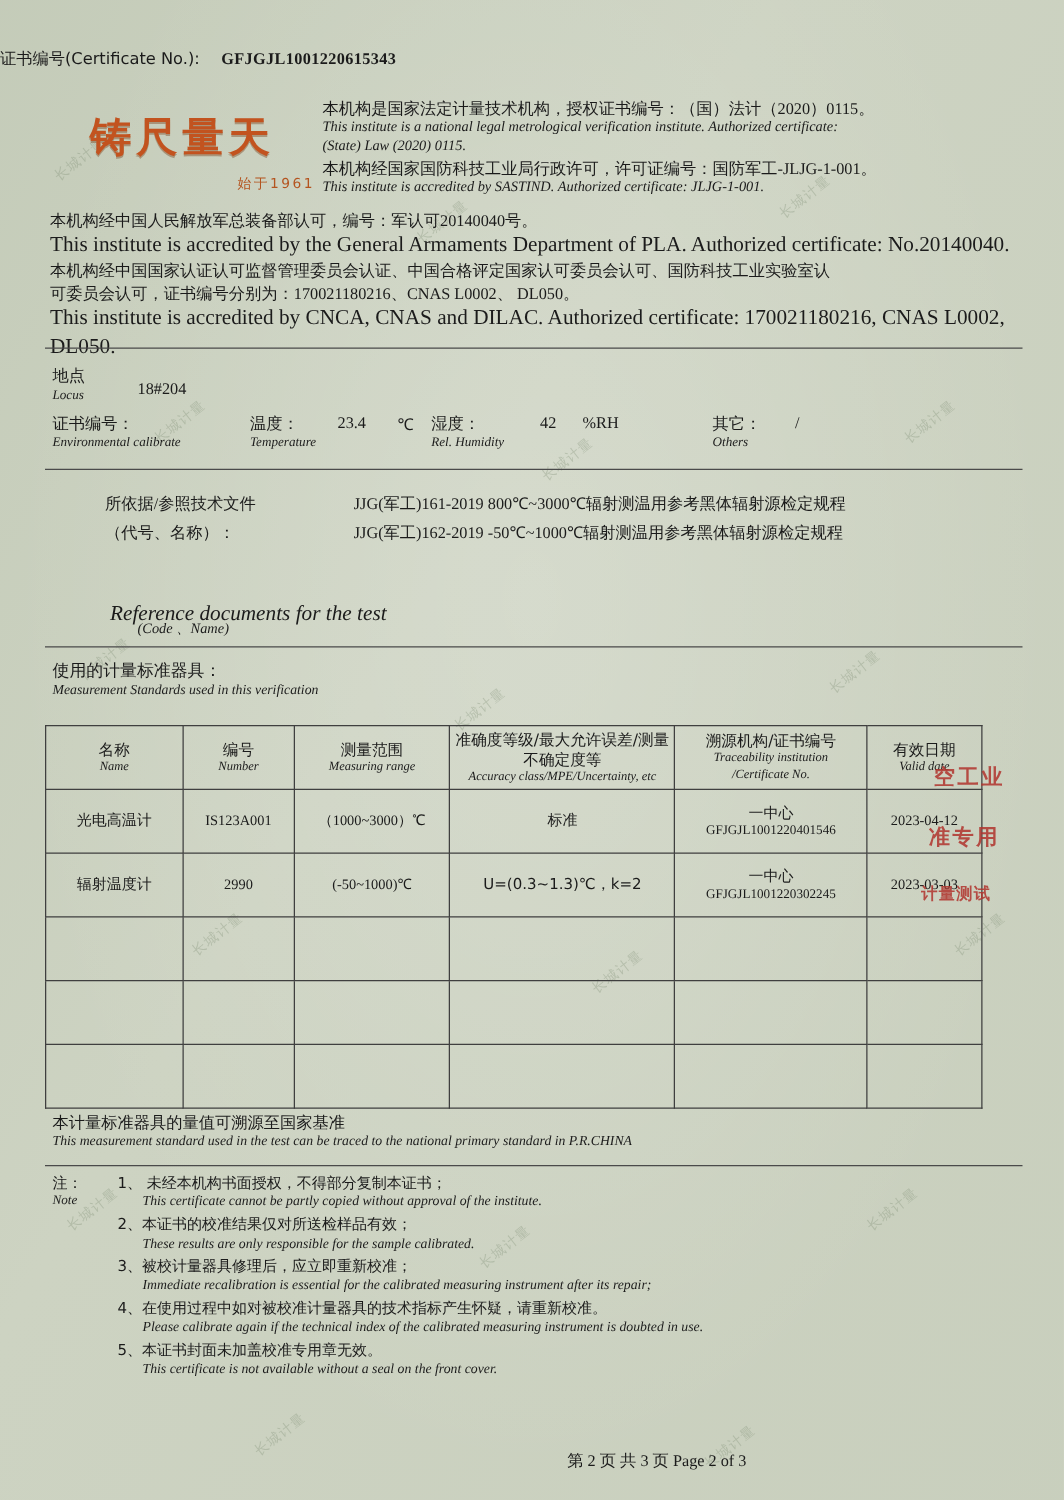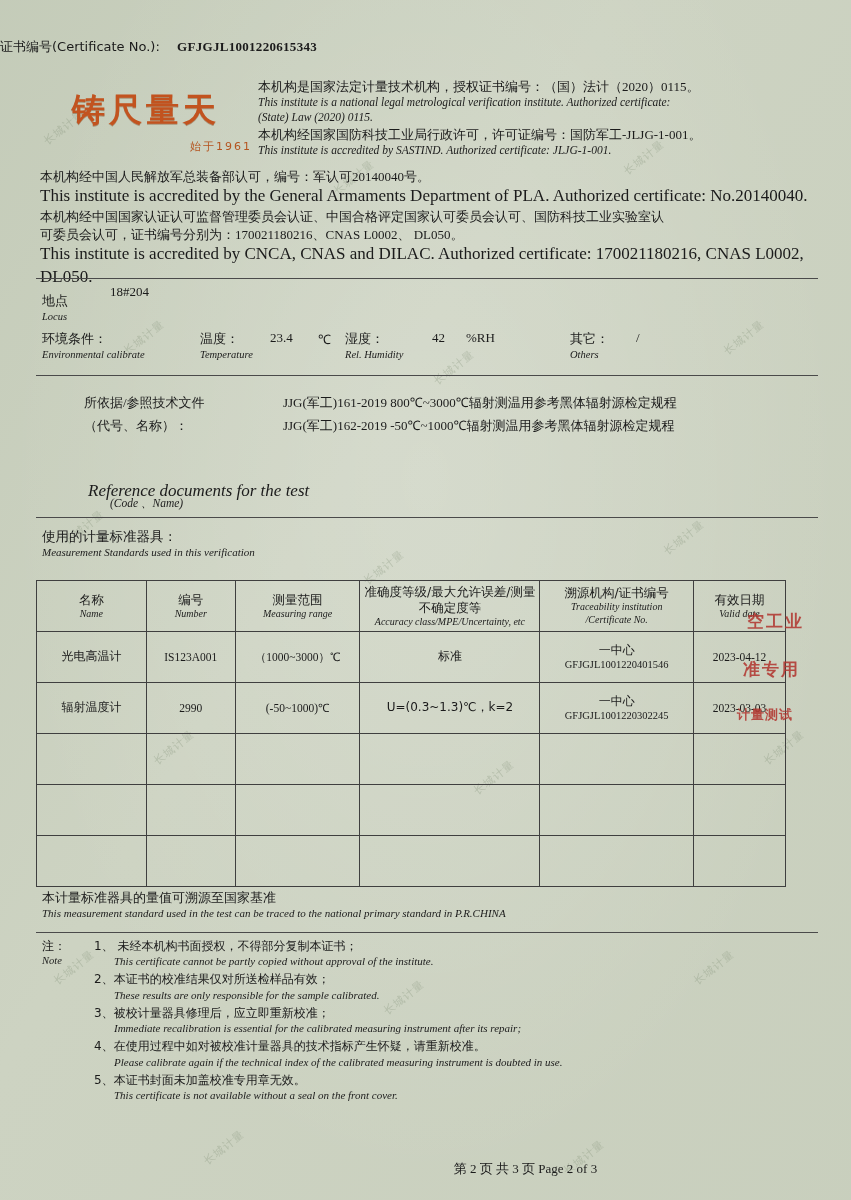--- a/index.html
+++ b/index.html
@@ -195,23 +195,23 @@
     <div class="en">This institute is accredited by the General Armaments Department of PLA. Authorized certificate: No.20140040.</div>
     <div class="cn">本机构经中国国家认证认可监督管理委员会认证、中国合格评定国家认可委员会认可、国防科技工业实验室认</div>
     <div class="cn">可委员会认可，证书编号分别为：170021180216、CNAS L0002、 DL050。</div>
     <div class="en">This institute is accredited by CNCA, CNAS and DILAC. Authorized certificate: 170021180216, CNAS L0002, DL050.</div>
   </div>
 
   <div class="rule" style="top:278px;"></div>
 
   <div class="f-row" style="left:42px;top:292px;">地点</div>
   <div class="f-row f-lbl-en" style="left:42px;top:311px;">Locus</div>
-  <div class="f-row" style="left:110px;top:284px;">18#204</div>
-
-  <div class="f-row cn" style="left:42px;top:330px;">环境条件：</div>
+  <div class="f-row" style="left:110px;top:303px;">18#204</div>
+
+  <div class="f-row cn" style="left:42px;top:330px;">证书编号：</div>
   <div class="f-row f-lbl-en" style="left:42px;top:349px;">Environmental calibrate</div>
 
   <div class="f-row cn" style="left:200px;top:330px;">温度：</div>
   <div class="f-row f-lbl-en" style="left:200px;top:349px;">Temperature</div>
   <div class="f-row" style="left:270px;top:330px;">23.4</div>
   <div class="f-row" style="left:318px;top:330px;">℃</div>
 
   <div class="f-row cn" style="left:345px;top:330px;">湿度：</div>
   <div class="f-row f-lbl-en" style="left:345px;top:349px;">Rel. Humidity</div>
   <div class="f-row" style="left:432px;top:330px;">42</div>

